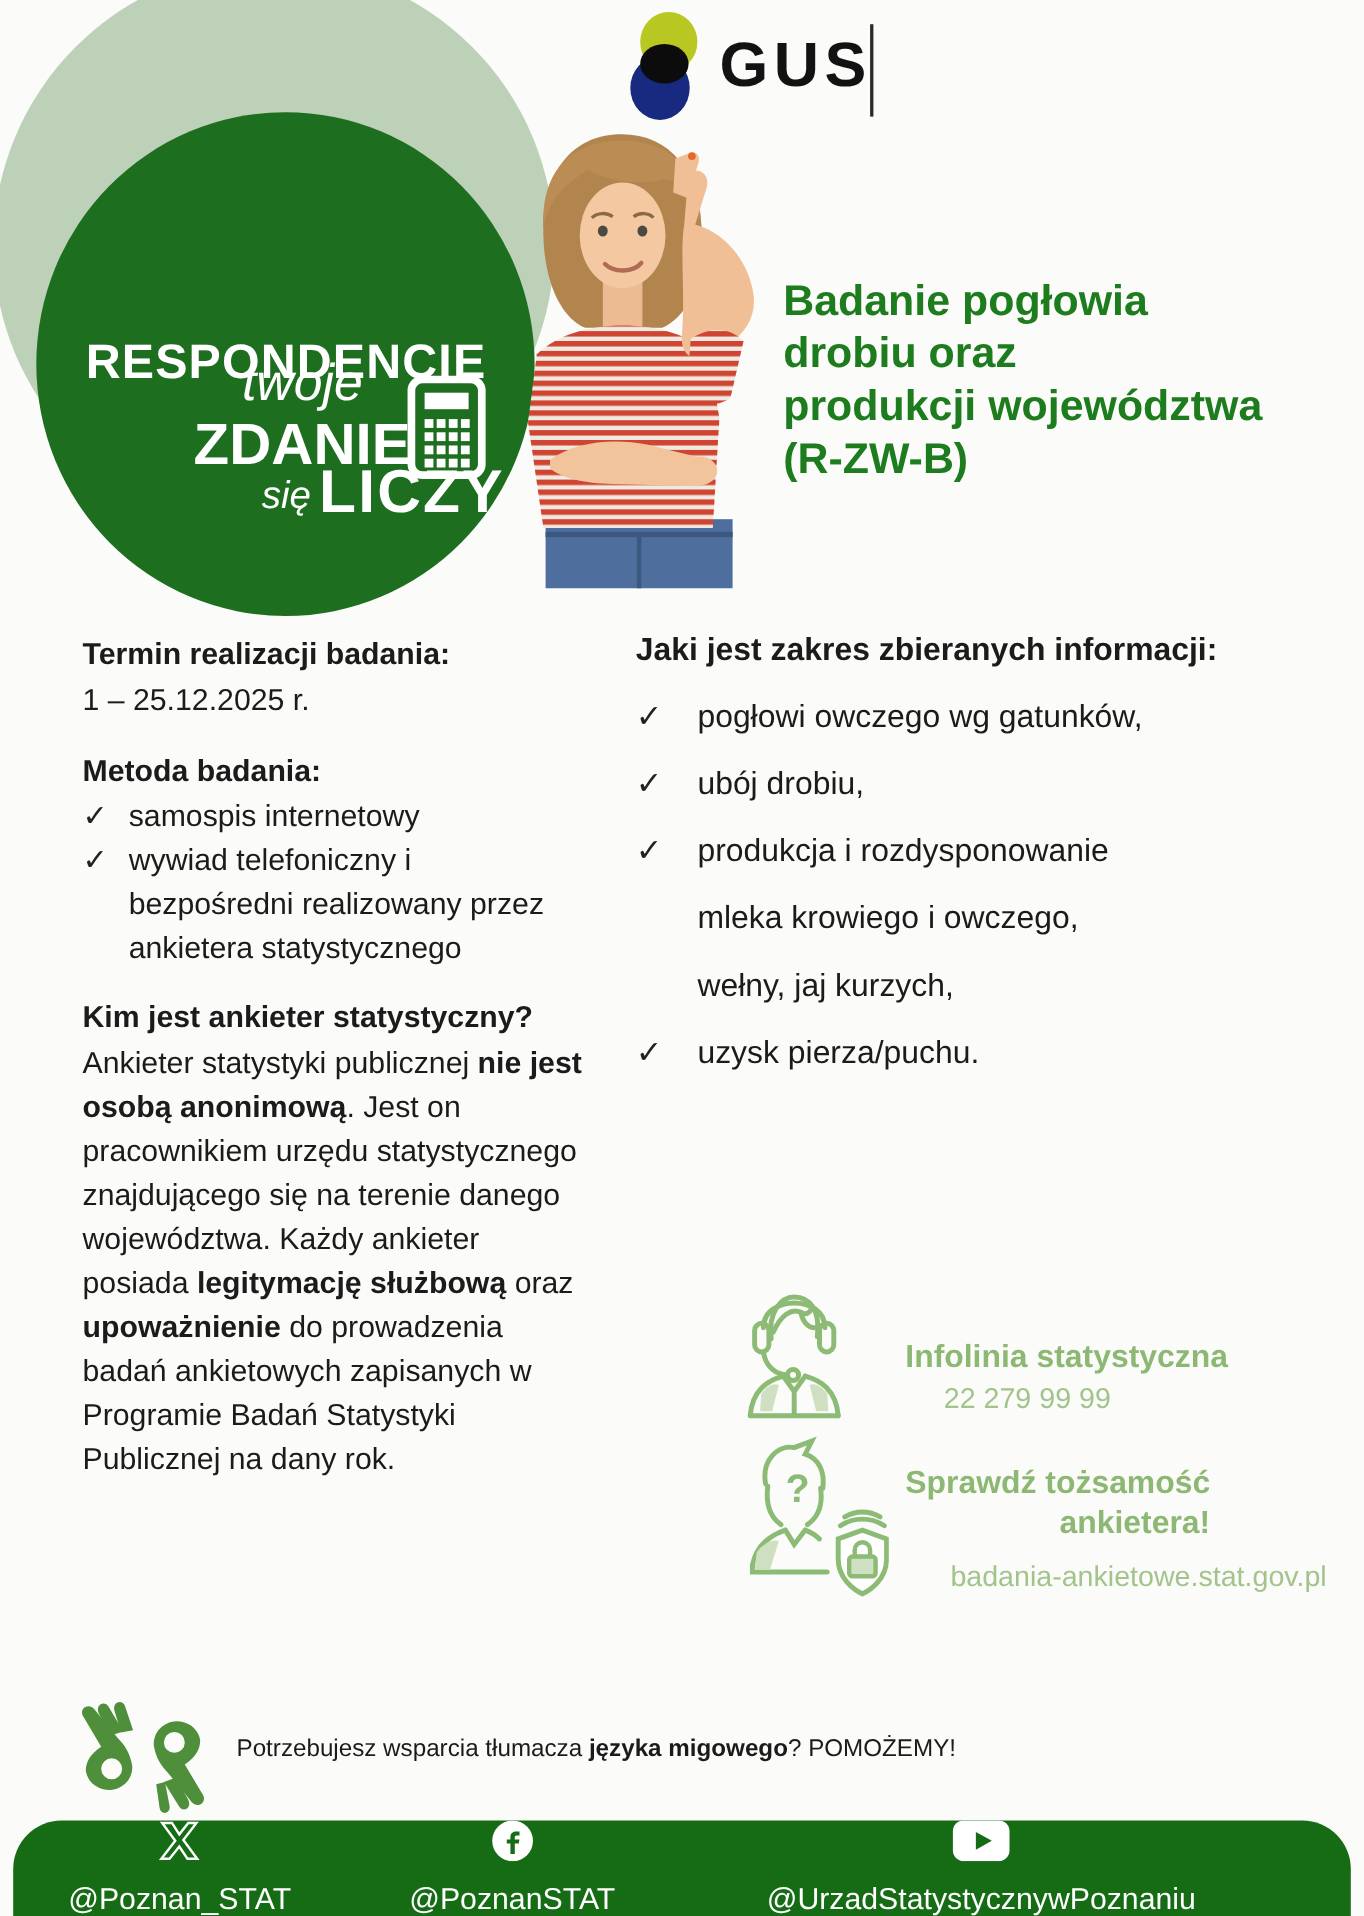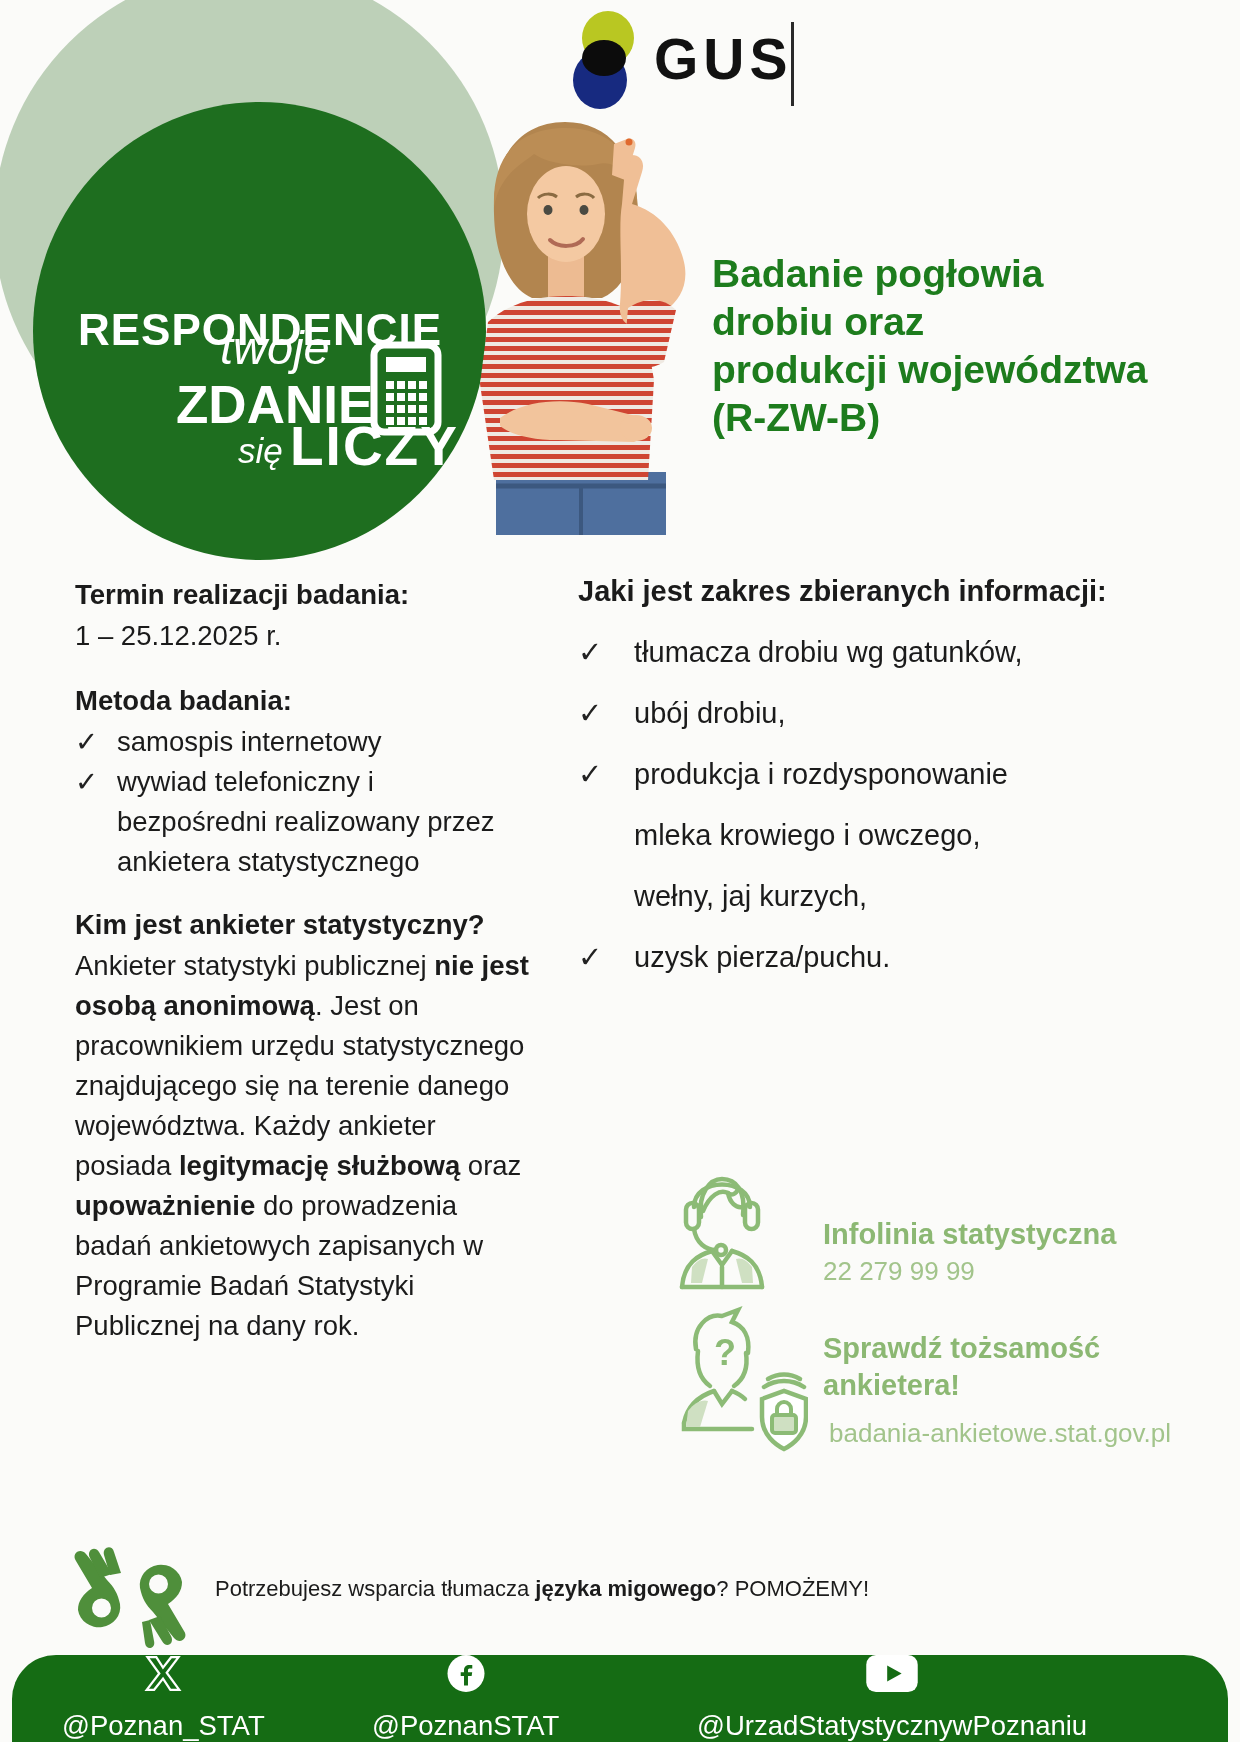--- a/index.html
+++ b/index.html
@@ -36,22 +36,22 @@
   
   .h-bold{font-weight:700;font-size:28px;}
   .left-col{left:75px;width:455px;font-size:27.5px;line-height:40px;}
   .check-row{display:flex;align-items:flex-start;}
   .check-glyph{flex:none;width:42px;color:#222;}
   .right-heading{left:578px;top:575px;font-size:29px;font-weight:700;width:660px;}
   .zk-list{left:578px;top:622px;width:600px;font-size:29px;line-height:61px;}
   .zk-list .check-glyph{width:56px;}
 
   
-  .sage-bold{color:var(--sage-bold,#8cb873);font-weight:700;}
-  .sage-light{color:var(--sage-light,#a2c48b);}
+  .sage-bold{color:var(--sage-bold,#8cb873);font-weight:700;text-align:right;}
+  .sage-light{color:var(--sage-light,#a2c48b);margin-left:35px;}
   .info-title{left:823px;top:1218px;font-size:29px;}
   .info-phone{left:823px;top:1256px;font-size:26px;}
   .toz-title{left:823px;top:1330px;font-size:29px;line-height:37px;}
   .toz-url{left:829px;top:1418px;font-size:26px;}
 
   
   .sign-text{left:215px;top:1576px;font-size:22px;}
   .sign-text b{font-weight:700;}
 
   
@@ -158,21 +158,21 @@
 
   <div class="abs left-col h-bold" style="top:905px">Kim jest ankieter statystyczny?</div>
   <div class="abs left-col" style="top:946px">
     <span>Ankieter statystyki publicznej </span><b>nie jest osobą anonimową</b><span>. Jest on pracownikiem urzędu statystycznego znajdującego się na terenie danego województwa. Każdy ankieter posiada </span><b>legitymację służbową</b><span> oraz </span><b>upoważnienie</b><span> do prowadzenia badań ankietowych zapisanych w Programie Badań Statystyki Publicznej na dany rok.</span>
   </div>
 
   <div class="abs right-heading">Jaki jest zakres zbieranych informacji:</div>
   <div class="abs zk-list">
     <div class="check-row">
       <span class="check-glyph">✓</span>
-      <span class="pre">tłumacza drobiu wg gatunków,</span>
+      <span class="pre">pogłowi owczego wg gatunków,</span>
     </div>
     <div class="check-row">
       <span class="check-glyph">✓</span>
       <span class="pre">ubój drobiu,</span>
     </div>
     <div class="check-row">
       <span class="check-glyph">✓</span>
       <span class="pre">produkcja i rozdysponowanie
 mleka krowiego i owczego,
 wełny, jaj kurzych,</span>

